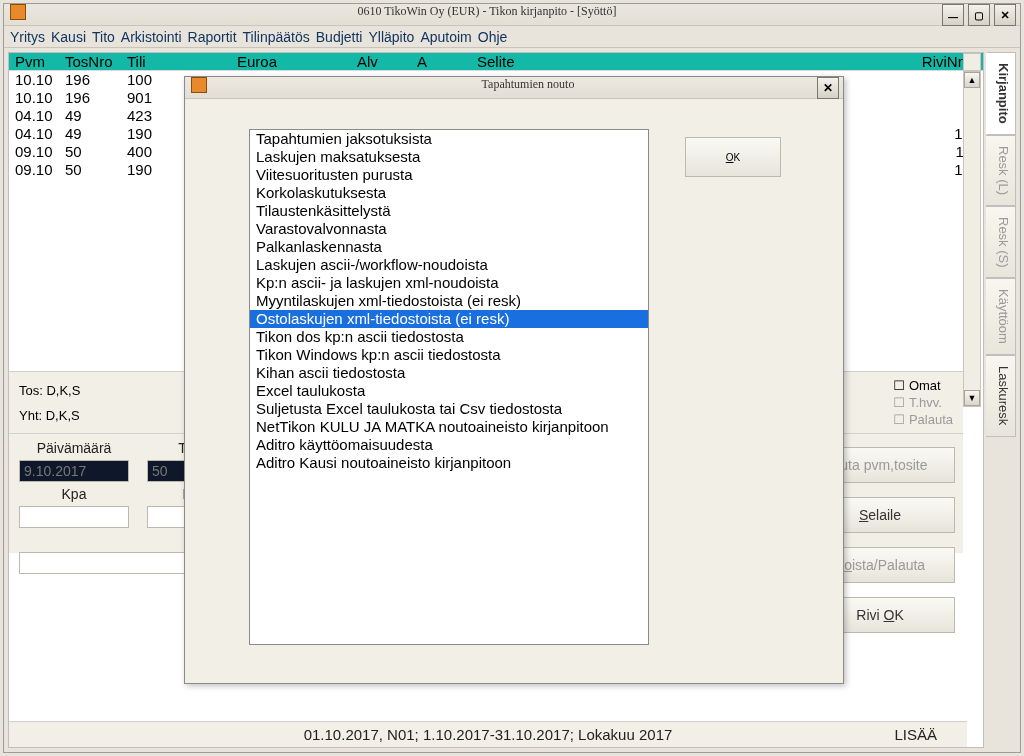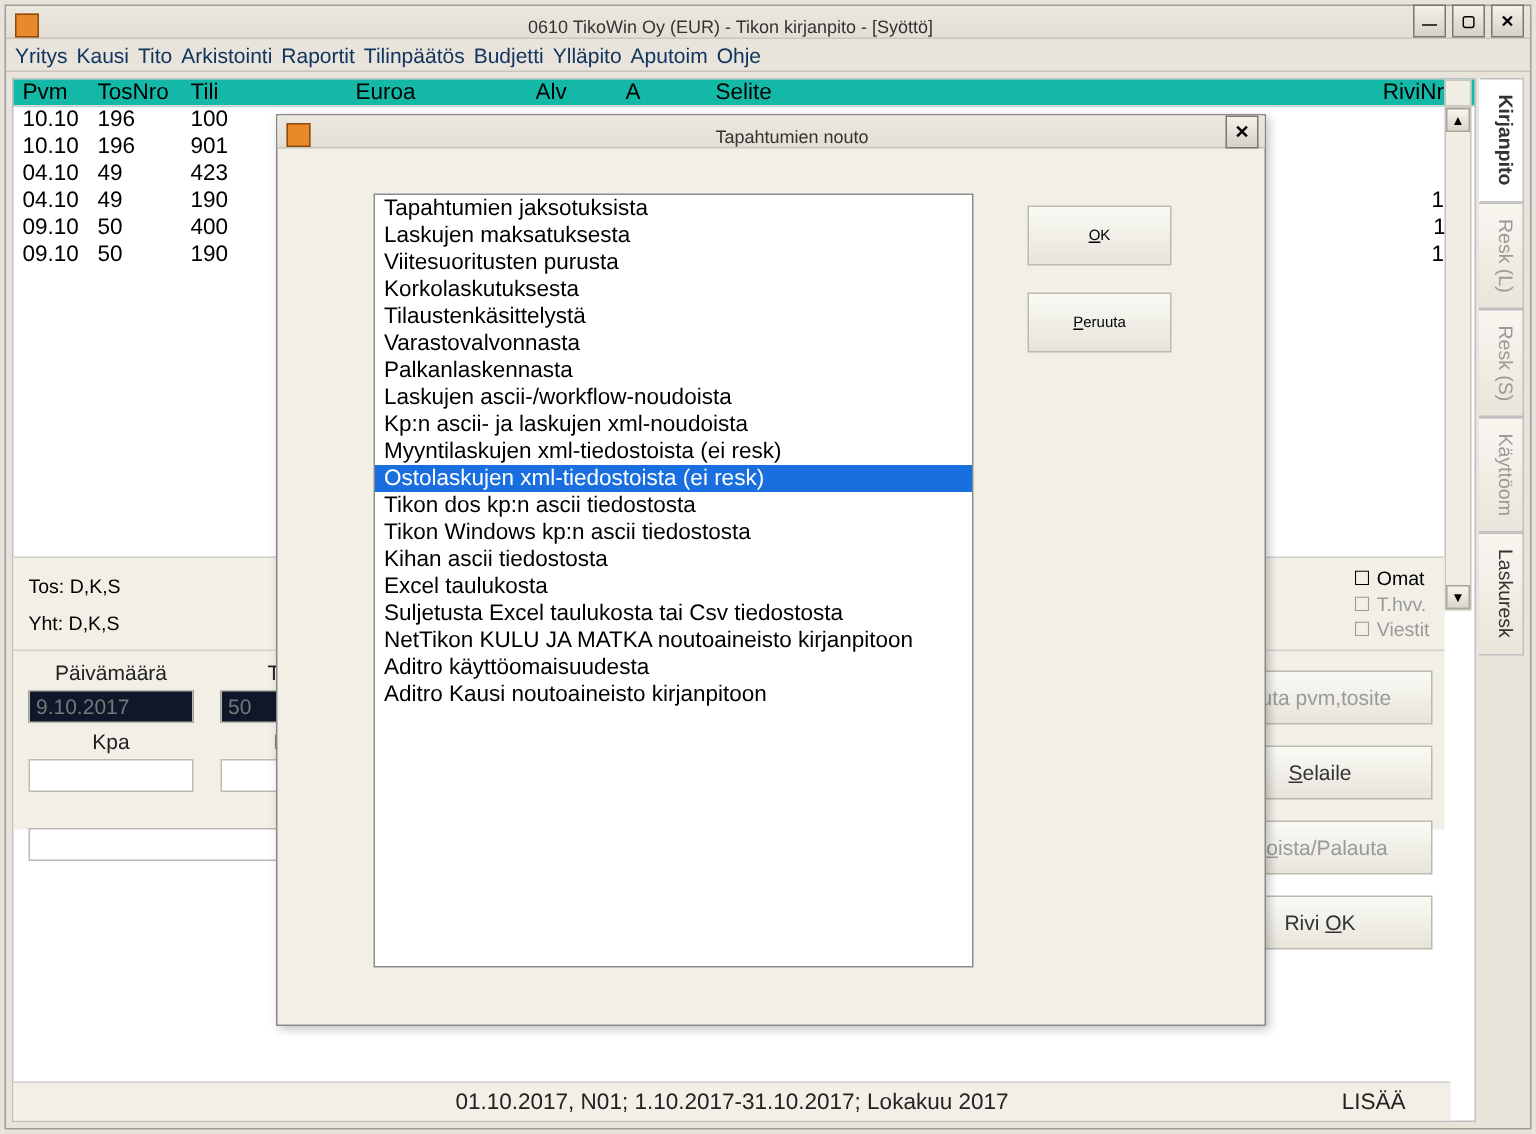--- a/index.html
+++ b/index.html
@@ -15,24 +15,25 @@
     position: relative;
   }
 
   
   .main-window {
     position:absolute; left:3px; top:3px; right:3px; bottom:3px;
     border:1px solid #9c9c9c;
     background:#e8e4db;
   }
   .titlebar {
-    height:22px; display:flex; align-items:flex-end;
+    height:22px; display:flex; align-items:flex-start;
     background:linear-gradient(#eae7de,#e3dfd5);
     border-bottom:1px solid #c8c4bb;
     font-size:12px;
+    font-family:Liberation Serif, serif;
   }
   .titlebar .app-icon {
     width:16px; height:16px; margin:0 6px; background:#e88a2a; border:1px solid #8a4c10;
     display:inline-block;
   }
   .titlebar .title-text { flex:1; text-align:center; color:#333; }
   .win-btns { display:flex; gap:4px; margin-right:4px; }
   .win-btn {
     width:22px; height:22px; border:1px solid #7a7770;
     background:linear-gradient(#f4f2ea,#d5d1c6);
@@ -281,21 +282,21 @@
       </div>
 
       <div class="form-panel panel-tos">
         <div style="display:flex;flex-direction:column;gap:10px;">
           <span class="lbl">Tos: D,K,S</span>
           <span class="lbl">Yht: D,K,S</span>
         </div>
         <div class="checkcol">
           <span class="chk">Omat</span>
           <span class="chk dim">T.hvv.</span>
-          <span class="chk dim">Viestit</span>
+          <span class="chk dim">Palauta</span>
         </div>
       </div>
 
       <div class="form-panel panel-fields">
         <span class="field-lbl">Päivämäärä</span>
         <span class="field-lbl">Tositela</span>
         <span></span>
         <input class="field-inp readonly" value="9.10.2017" style="">
         <input class="field-inp readonly" value="50" style="">
         <span></span>
@@ -364,18 +365,15 @@
         <div class="opt">Excel taulukosta</div>
         <div class="opt">Suljetusta Excel taulukosta tai Csv tiedostosta</div>
         <div class="opt">NetTikon KULU JA MATKA noutoaineisto kirjanpitoon</div>
         <div class="opt">Aditro käyttöomaisuudesta</div>
         <div class="opt">Aditro Kausi noutoaineisto kirjanpitoon</div>
       </div>
     <div class="modal-btns">
       <div class="modal-btn">
           <span><u class="acc">O</u>K</span>
         </div>
-      <div class="modal-btn">
-          <span><u class="acc">P</u>eruuta</span>
-        </div>
     </div>
   </div>
 </div>
 
 </body></html>

